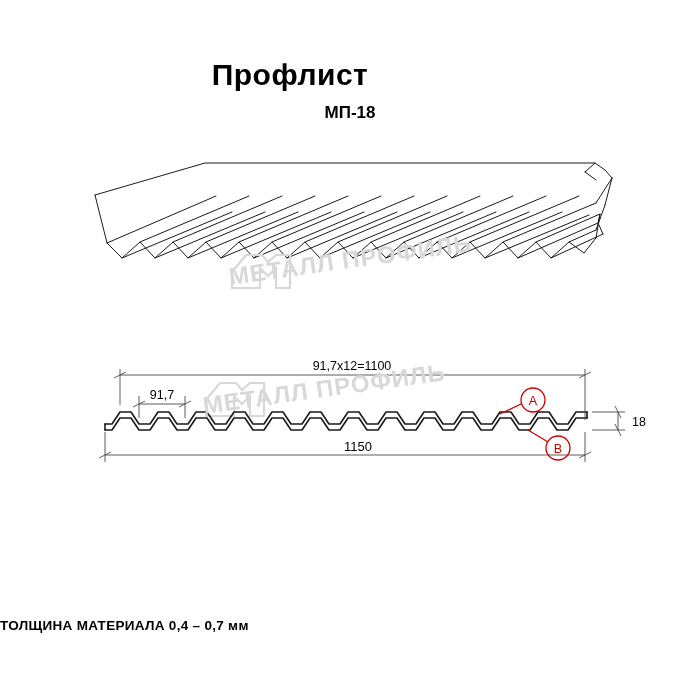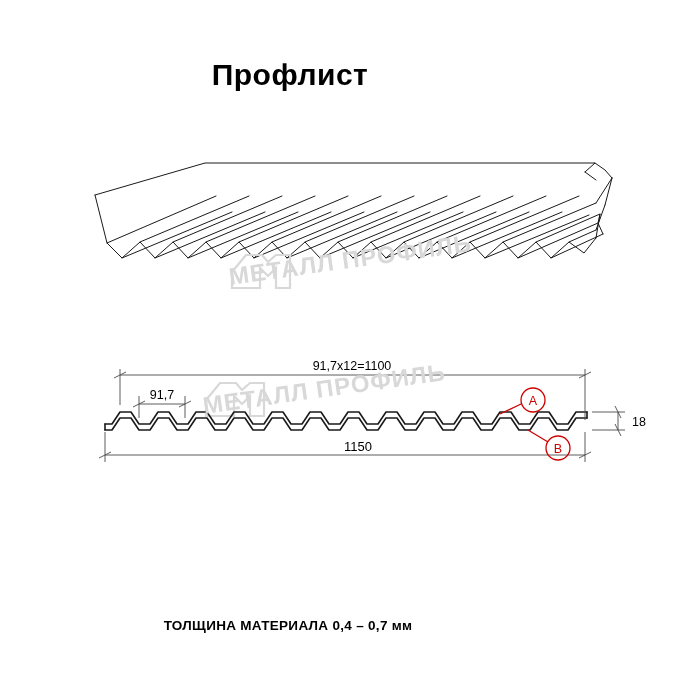--- a/index.html
+++ b/index.html
@@ -37,21 +37,20 @@
     width: 700px;
     text-align: center;
     font-size: 17px;
     font-weight: bold;
   }
   .footer-note {
     position: absolute;
     top: 618px;
     left: 0;
     width: 576px;
-    text-align: center;
     font-size: 13.5px;
     font-weight: bold;
     letter-spacing: 0.3px;
   }
   .art {
     position: absolute;
     top: 0;
     left: 0;
     width: 700px;
     height: 700px;
@@ -77,20 +76,21 @@
     font-size: 24px;
     transform: rotate(-8deg);
   }
 </style>
 </head>
 <body>
 
 <div class="page">
 
   <div class="title">Профлист</div>
+  <div class="subtitle">МП-18</div>
 
   <svg class="art" viewBox="0 0 700 700">
 
     <g fill="none" stroke="#1a1a1a" stroke-width="1" stroke-linejoin="round" stroke-linecap="round">
 
       <path d="M95,195 L205,163 L595,163 L585,172"></path>
 
       <path d="M95,195
                L107,243
                L122,258

